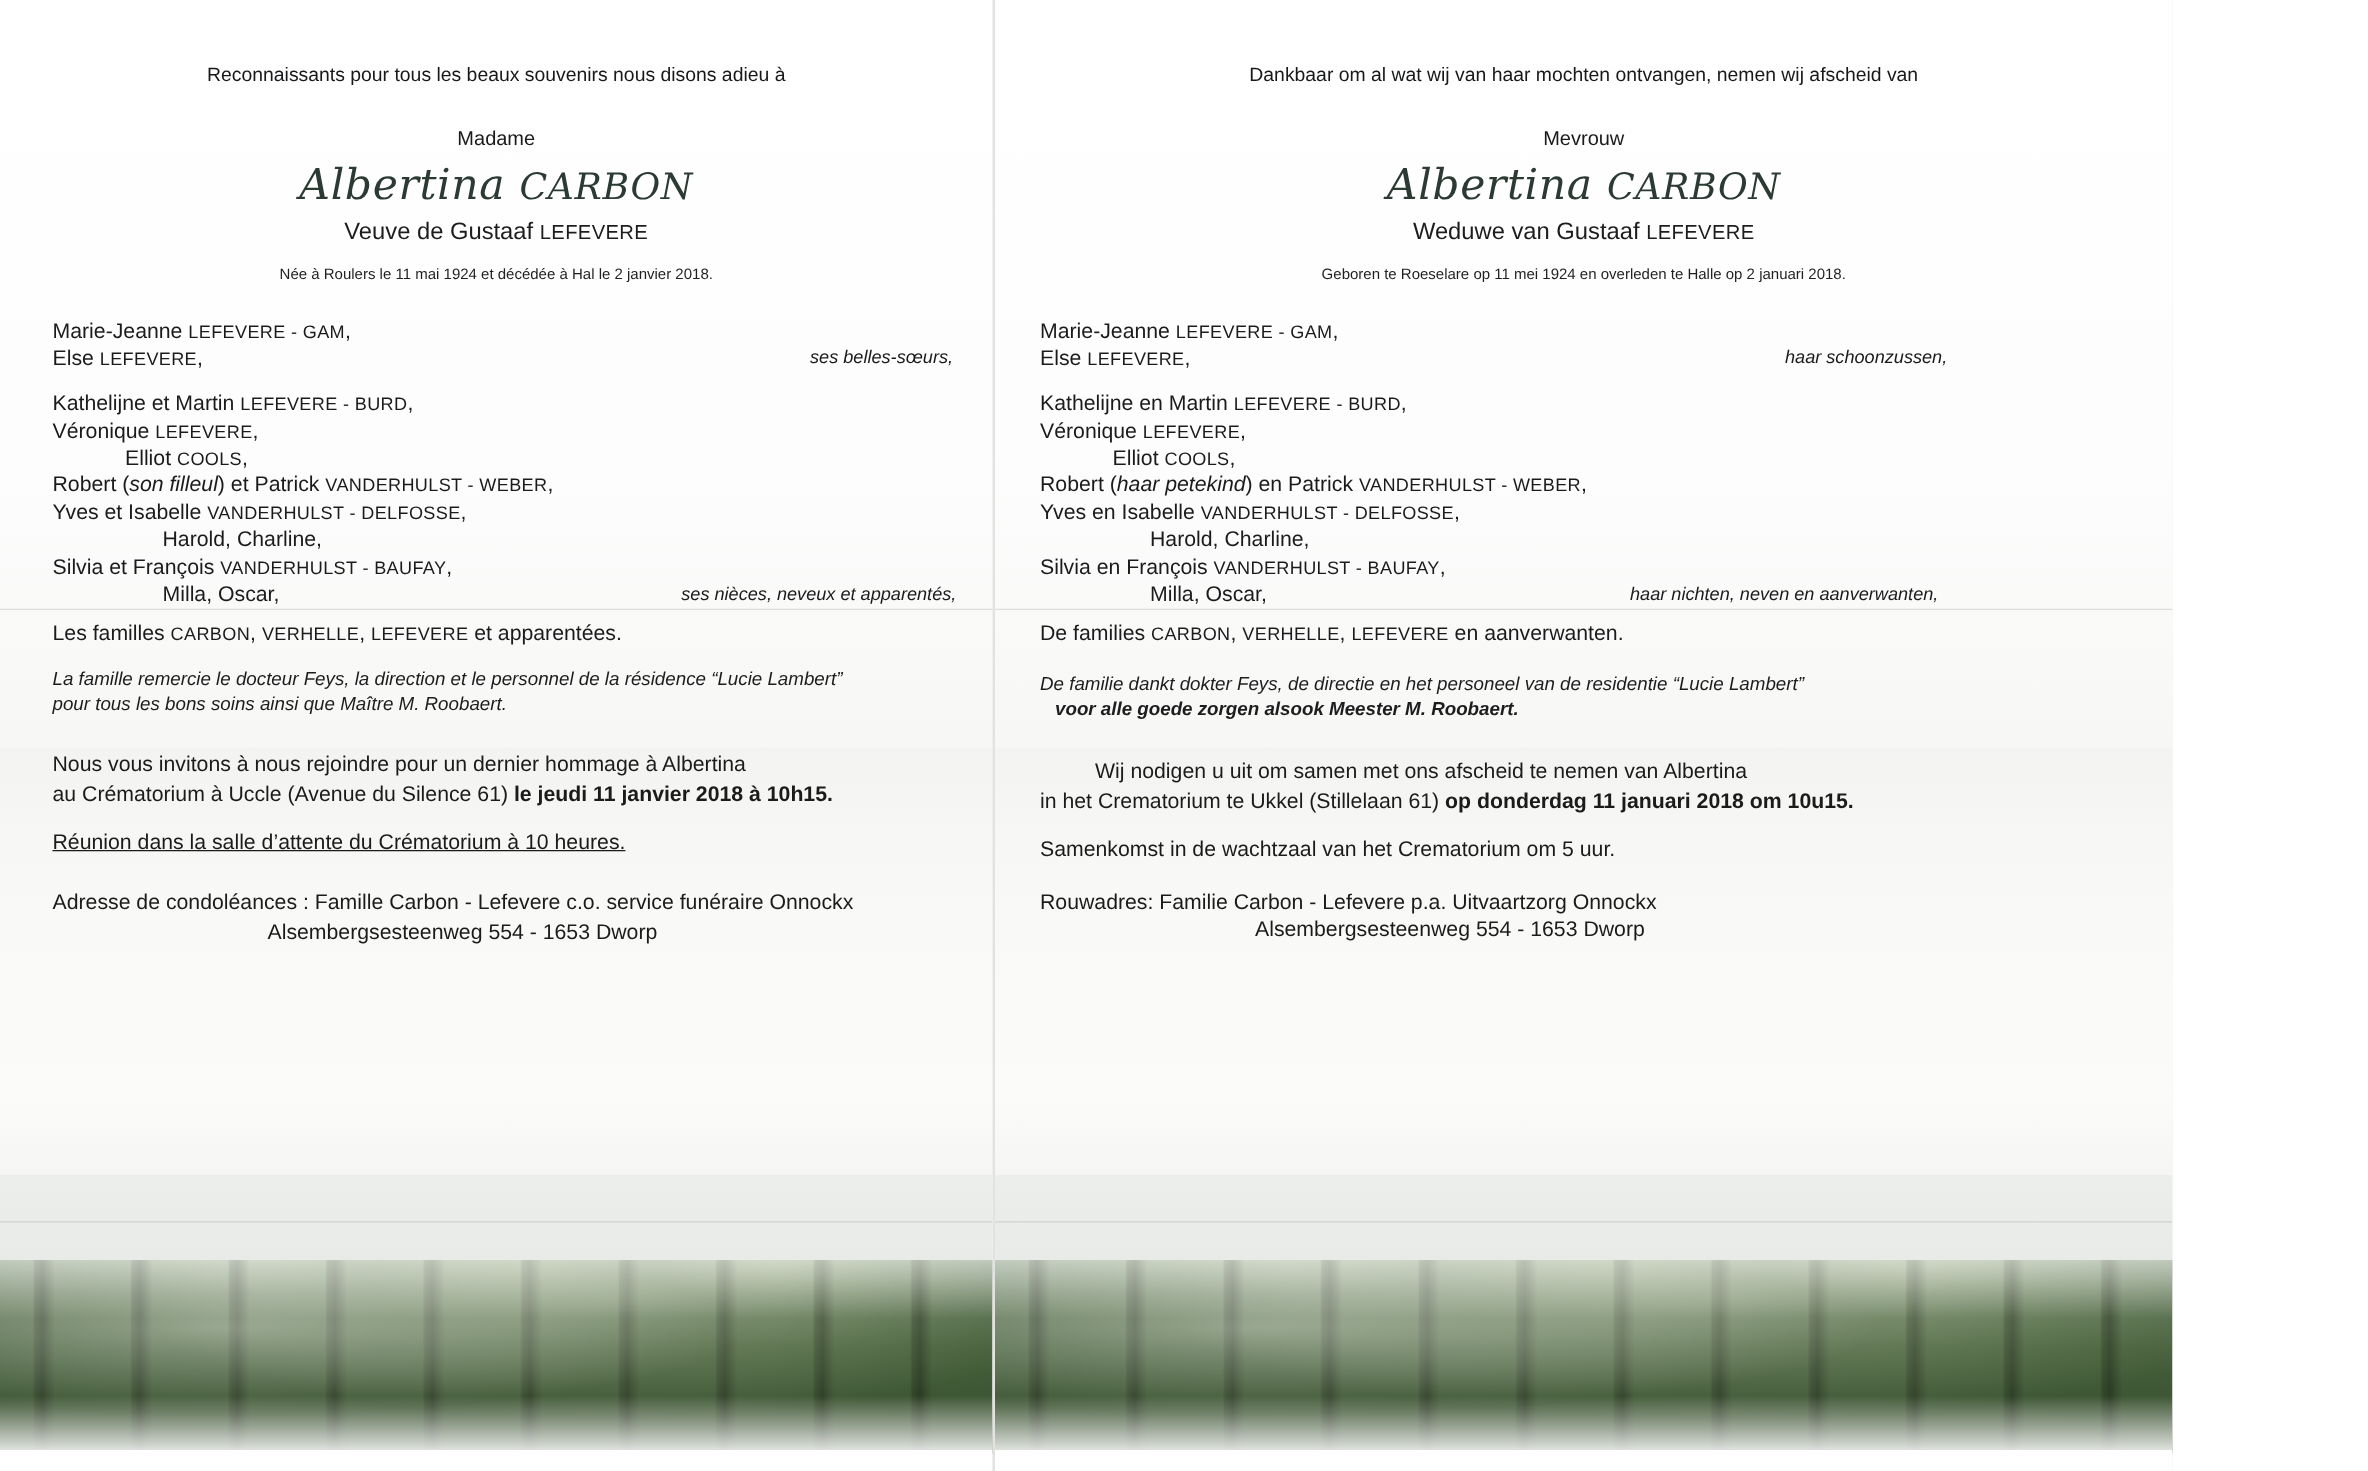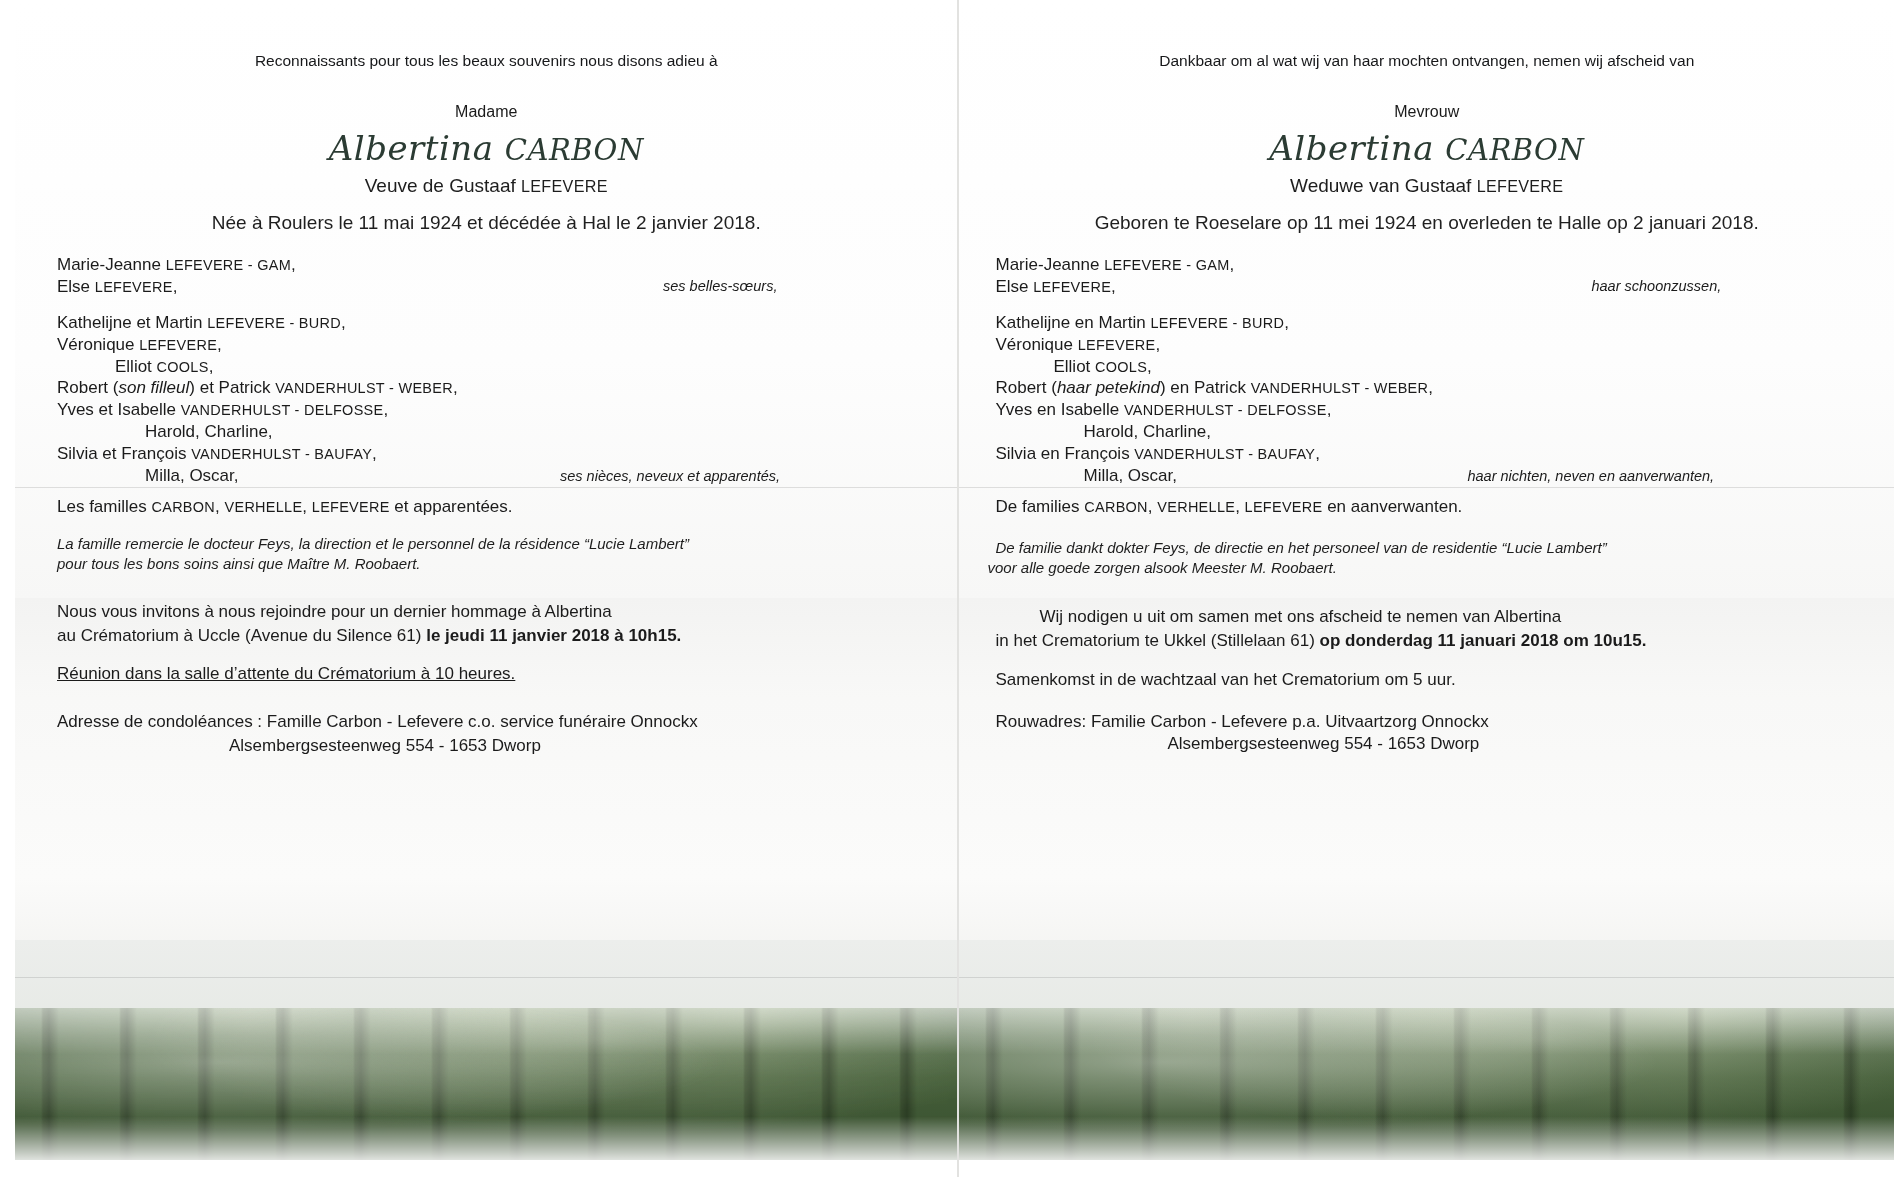--- a/index.html
+++ b/index.html
@@ -22,25 +22,24 @@
     background: #ffffff;
   }
   
   .card {
     position: relative;
     box-sizing: border-box;
     background: #fbfbfa;
     overflow: hidden;
   }
   .card-left {
-    width: 952px;
+    width: 796px;
     height: 1177px;
     border-right: 2px solid #e2e2e0;
     background: linear-gradient(90deg,#f2f2f1 0%, #fcfcfb 4%, #fdfdfc 92%, #f0f0ef 100%);
-    margin-left: 15px;
   }
   .card-right {
     width: 942px;
     height: 1177px;
     background: linear-gradient(90deg,#f1f1f0 0%, #fcfcfb 3%, #fdfdfc 94%, #efefee 100%);
   }
   .sheet {
     position: absolute;
     left: 0; right: 0; top: 0;
     bottom: 0;
@@ -144,21 +143,21 @@
   }
   .spouse {
     font-size: 19px;
     color: #1d1d1d;
   }
   .smallcaps {
     font-size: 0.85em;
     letter-spacing: 0.3px;
   }
   .dates {
-    font-size: 19px;
+    font-size: 12px;
     color: #1f1f1f;
   }
   .fam {
     font-size: 17px;
     color: #1b1b1b;
   }
   .rel {
     font-style: italic;
     font-size: 14.5px;
     color: #1b1b1b;
@@ -328,21 +327,21 @@
         <span>Silvia en François </span><span class="smallcaps">VANDERHULST - BAUFAY</span><span>,</span>
       </div>
       <div class="txt fam" style="left:124px; top:465px;">Milla, Oscar,</div>
       <div class="txt rel" style="left:508px; top:467px;">haar nichten, neven en aanverwanten,</div>
 
       <div class="txt fam" style="left:36px; top:496px;">
         <span>De families </span><span class="smallcaps">CARBON</span><span>, </span><span class="smallcaps">VERHELLE</span><span>, </span><span class="smallcaps">LEFEVERE</span><span> en aanverwanten.</span>
       </div>
 
       <div class="txt note" style="left:36px; top:538px;text-align:center;">De familie dankt dokter Feys, de directie en het personeel van de residentie “Lucie Lambert”</div>
-      <div class="txt note" style="left:28px; top:558px;">voor alle goede zorgen alsook Meester M. Roobaert.</div>
+      <div class="txt note" style="left:48px; top:558px;font-weight:bold;">voor alle goede zorgen alsook Meester M. Roobaert.</div>
 
       <div class="txt fam" style="left:36px; top:606px;margin-left:44px;">Wij nodigen u uit om samen met ons afscheid te nemen van Albertina</div>
       <div class="txt fam" style="left:36px; top:630px;">
         <span>in het Crematorium te Ukkel (Stillelaan 61) </span><span class="bold">op donderdag 11 januari 2018 om 10u15.</span>
       </div>
 
       <div class="txt fam" style="left:36px; top:669px;">Samenkomst in de wachtzaal van het Crematorium om 5 uur.</div>
 
       <div class="txt fam" style="left:36px; top:711px;">Rouwadres: Familie Carbon - Lefevere p.a. Uitvaartzorg Onnockx</div>
       <div class="txt fam" style="left:208px; top:733px;">Alsembergsesteenweg 554 - 1653 Dworp</div>

